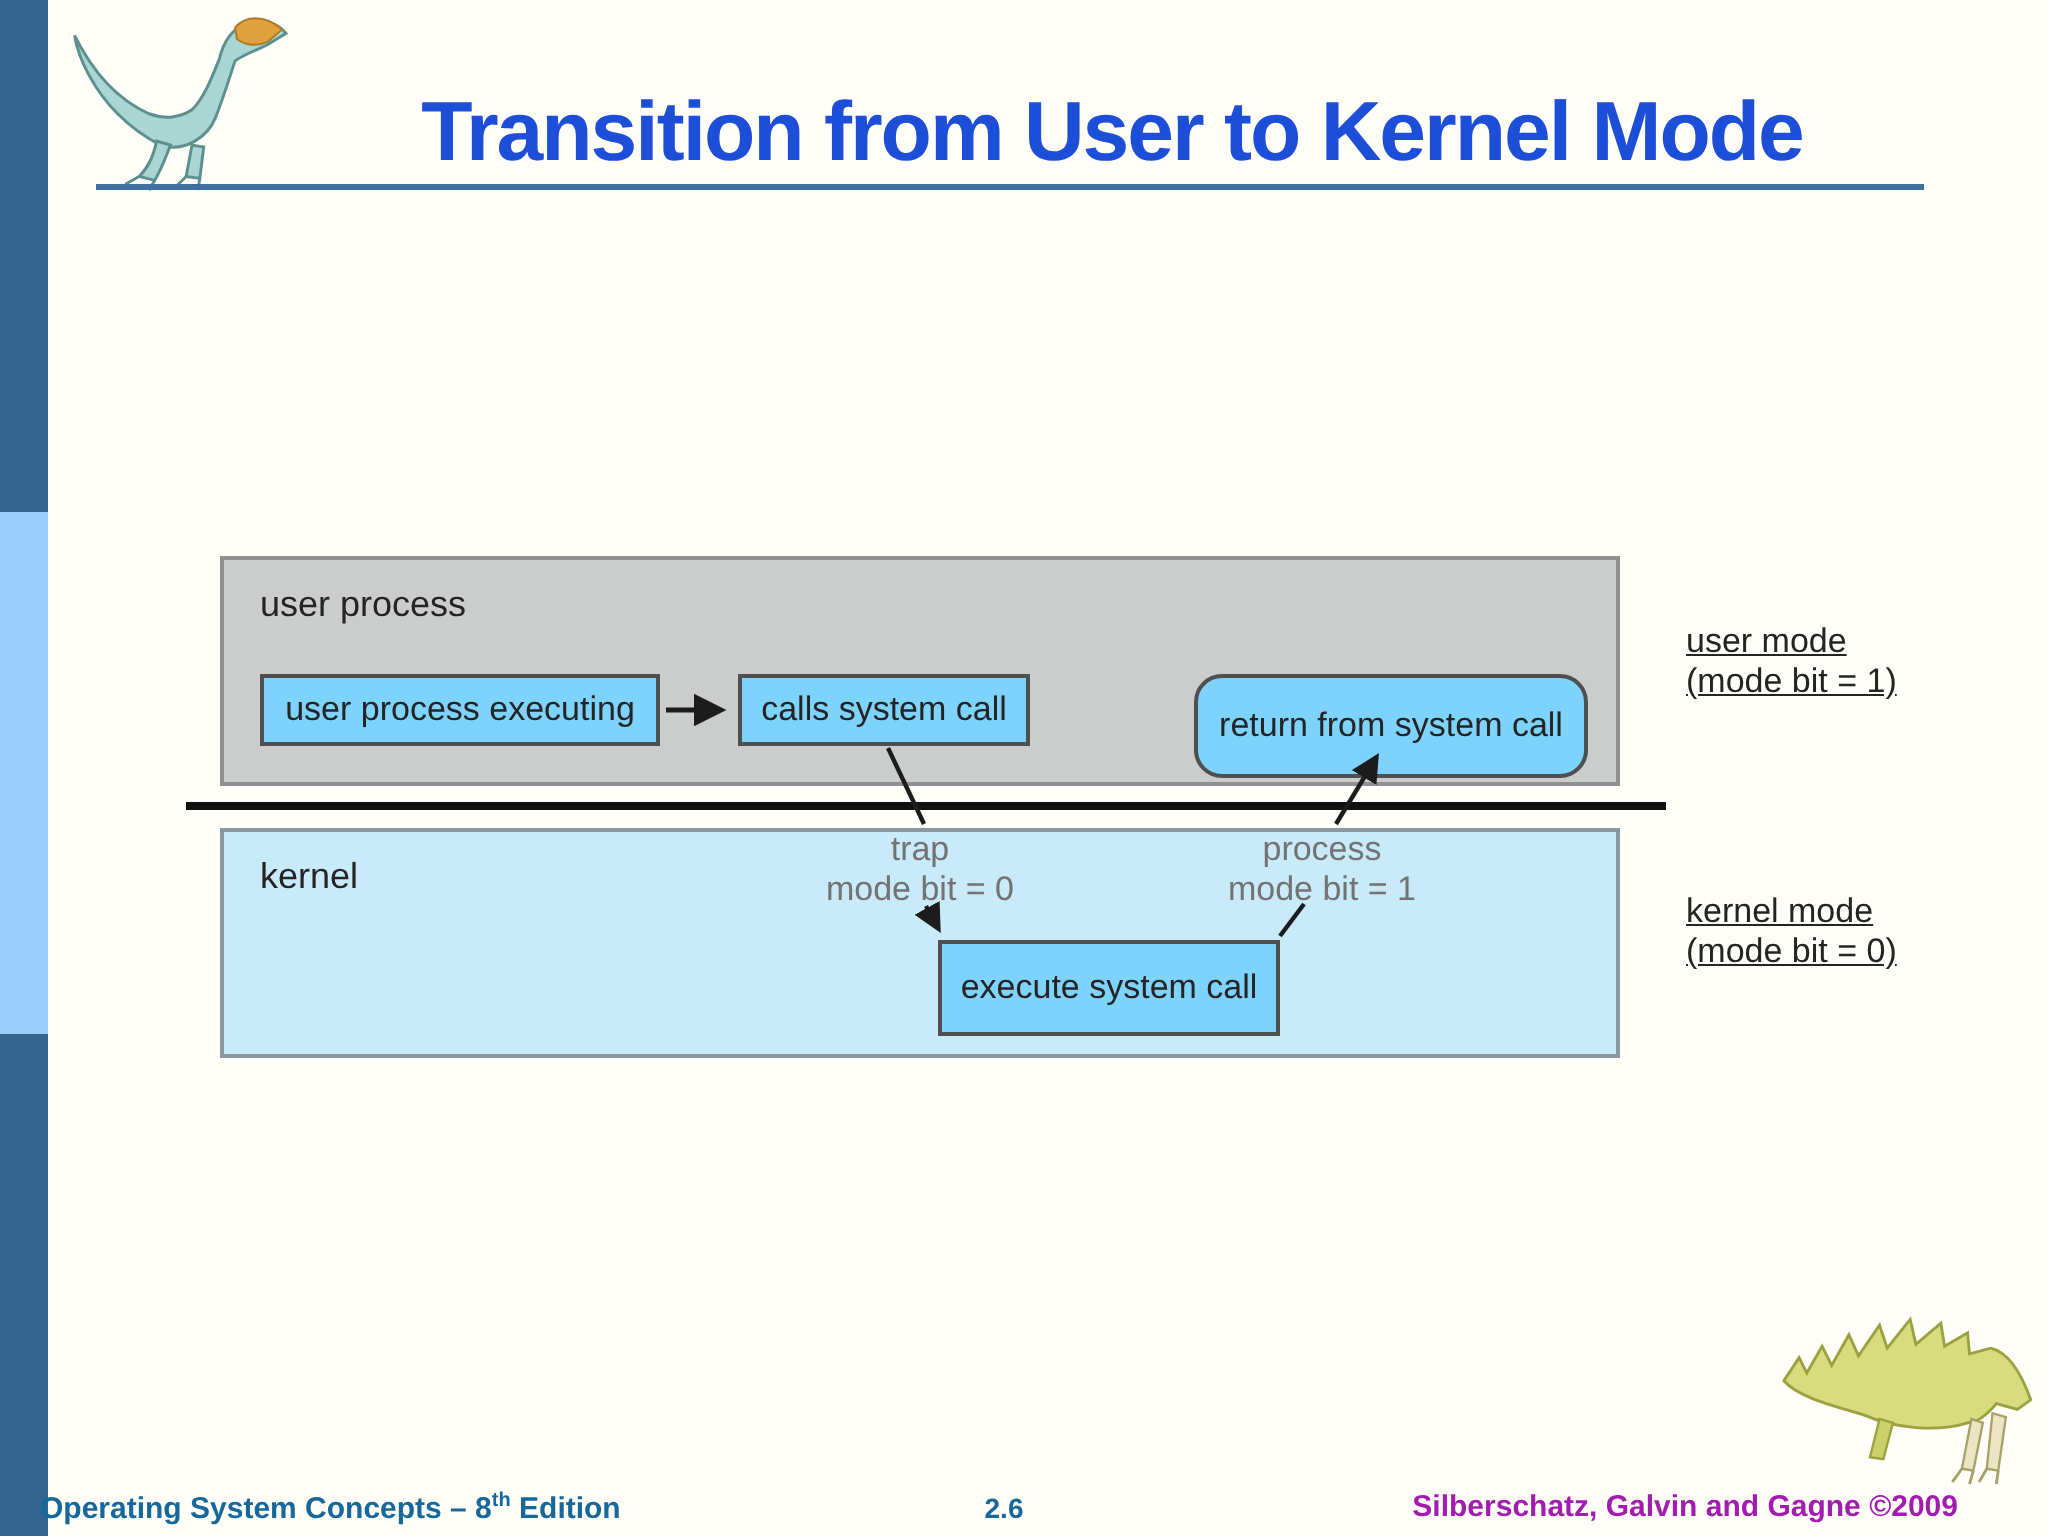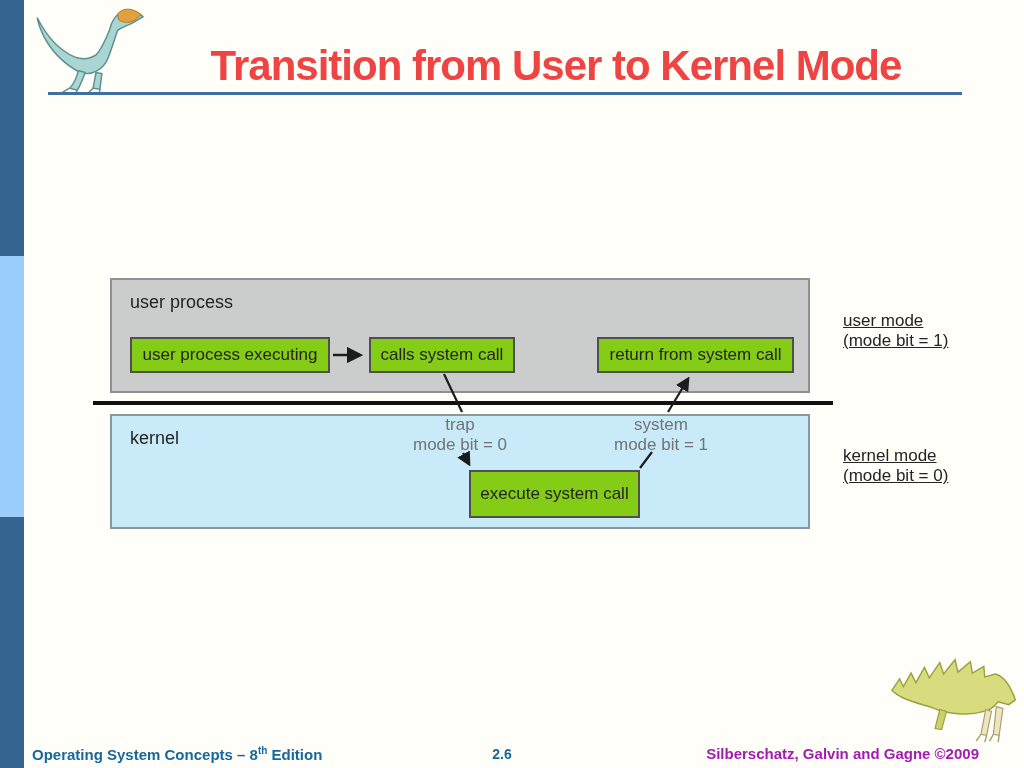--- a/index.html
+++ b/index.html
@@ -11,52 +11,52 @@
   
   .sidebar{position:absolute;left:0;top:0;width:24px;height:768px;}
   .sidebar .seg1{position:absolute;left:0;top:0;width:24px;height:256px;background:#34648f;}
   .sidebar .seg2{position:absolute;left:0;top:256px;width:24px;height:261px;background:#9bcdfd;}
   .sidebar .seg3{position:absolute;left:0;top:517px;width:24px;height:251px;background:#34648f;}
 
   
   .logo{position:absolute;left:30px;top:4px;width:132px;height:94px;}
   .title{
     position:absolute;left:150px;top:44px;width:812px;
-    font-size:42px;font-weight:bold;color:#ef4444;text-align:center;
+    font-size:42px;font-weight:bold;color:#1d4ed8;text-align:center;
     letter-spacing:-1px;white-space:nowrap;line-height:1.05;
   }
   .title-rule{position:absolute;left:48px;top:92px;width:914px;height:3px;background:#40709e;}
 
   
   .region{position:absolute;box-sizing:border-box;}
   .user-region{left:110px;top:278px;width:700px;height:115px;background:#cbcdcd;border:2px solid #8e9092;}
   .kernel-region{left:110px;top:414px;width:700px;height:115px;background:#c8eaf9;border:2px solid #8a979e;}
   .region-label{position:absolute;font-size:18px;color:#242424;}
   .dbox{
-    position:absolute;box-sizing:border-box;background:#84cc16;border:2px solid #4f4f4f;
+    position:absolute;box-sizing:border-box;background:#7dd3fc;border:2px solid #4f4f4f;
     display:flex;align-items:center;justify-content:center;
     font-size:17px;color:#242424;white-space:nowrap;
   }
   .box1{left:130px;top:337px;width:200px;height:36px;}
   .box2{left:369px;top:337px;width:146px;height:36px;}
-  .box3{left:597px;top:337px;width:197px;height:36px;}
+  .box3{left:597px;top:337px;width:197px;height:52px;border-radius:14px;}
   .box4{left:469px;top:470px;width:171px;height:48px;}
   .small-label{
     position:absolute;font-size:17px;line-height:20px;color:#737373;
     text-align:center;white-space:nowrap;
   }
   .trap-label{left:400px;top:415px;width:120px;}
   .return-label{left:601px;top:415px;width:120px;}
   .mode-label{position:absolute;left:843px;font-size:17px;line-height:20px;color:#242424;white-space:nowrap;text-decoration:underline;}
   .user-mode-label{top:311px;}
   .kernel-mode-label{top:446px;}
   .overlay{position:absolute;left:0;top:0;width:1024px;height:768px;pointer-events:none;}
 
   
-  .footer-left{position:absolute;left:32px;top:745px;font-size:15px;font-weight:bold;color:#17689a;white-space:nowrap;}
+  .footer-left{position:absolute;left:20px;top:745px;font-size:15px;font-weight:bold;color:#17689a;white-space:nowrap;}
   .footer-left sup{font-size:10px;}
   .footer-center{position:absolute;left:452px;top:746px;width:100px;text-align:center;font-size:14px;font-weight:bold;color:#17689a;}
   .footer-right{position:absolute;left:611px;top:745px;width:368px;text-align:right;font-size:15px;font-weight:bold;color:#a21caf;white-space:nowrap;}
   .mascot{position:absolute;left:890px;top:650px;width:134px;height:96px;}
 </style>
 </head>
 <body>
 
 <div class="slide">
 
@@ -87,21 +87,21 @@
   <div class="dbox box1">user process executing</div>
   <div class="dbox box2">calls system call</div>
   <div class="dbox box3">return from system call</div>
   <div class="dbox box4">execute system call</div>
 
   <div class="small-label trap-label">
     <div>trap</div>
     <div>mode bit = 0</div>
   </div>
   <div class="small-label return-label">
-    <div>system</div>
+    <div>process</div>
     <div>mode bit = 1</div>
   </div>
 
   <div class="mode-label user-mode-label">
     <div>user mode</div>
     <div>(mode bit = 1)</div>
   </div>
   <div class="mode-label kernel-mode-label">
     <div>kernel mode</div>
     <div>(mode bit = 0)</div>

